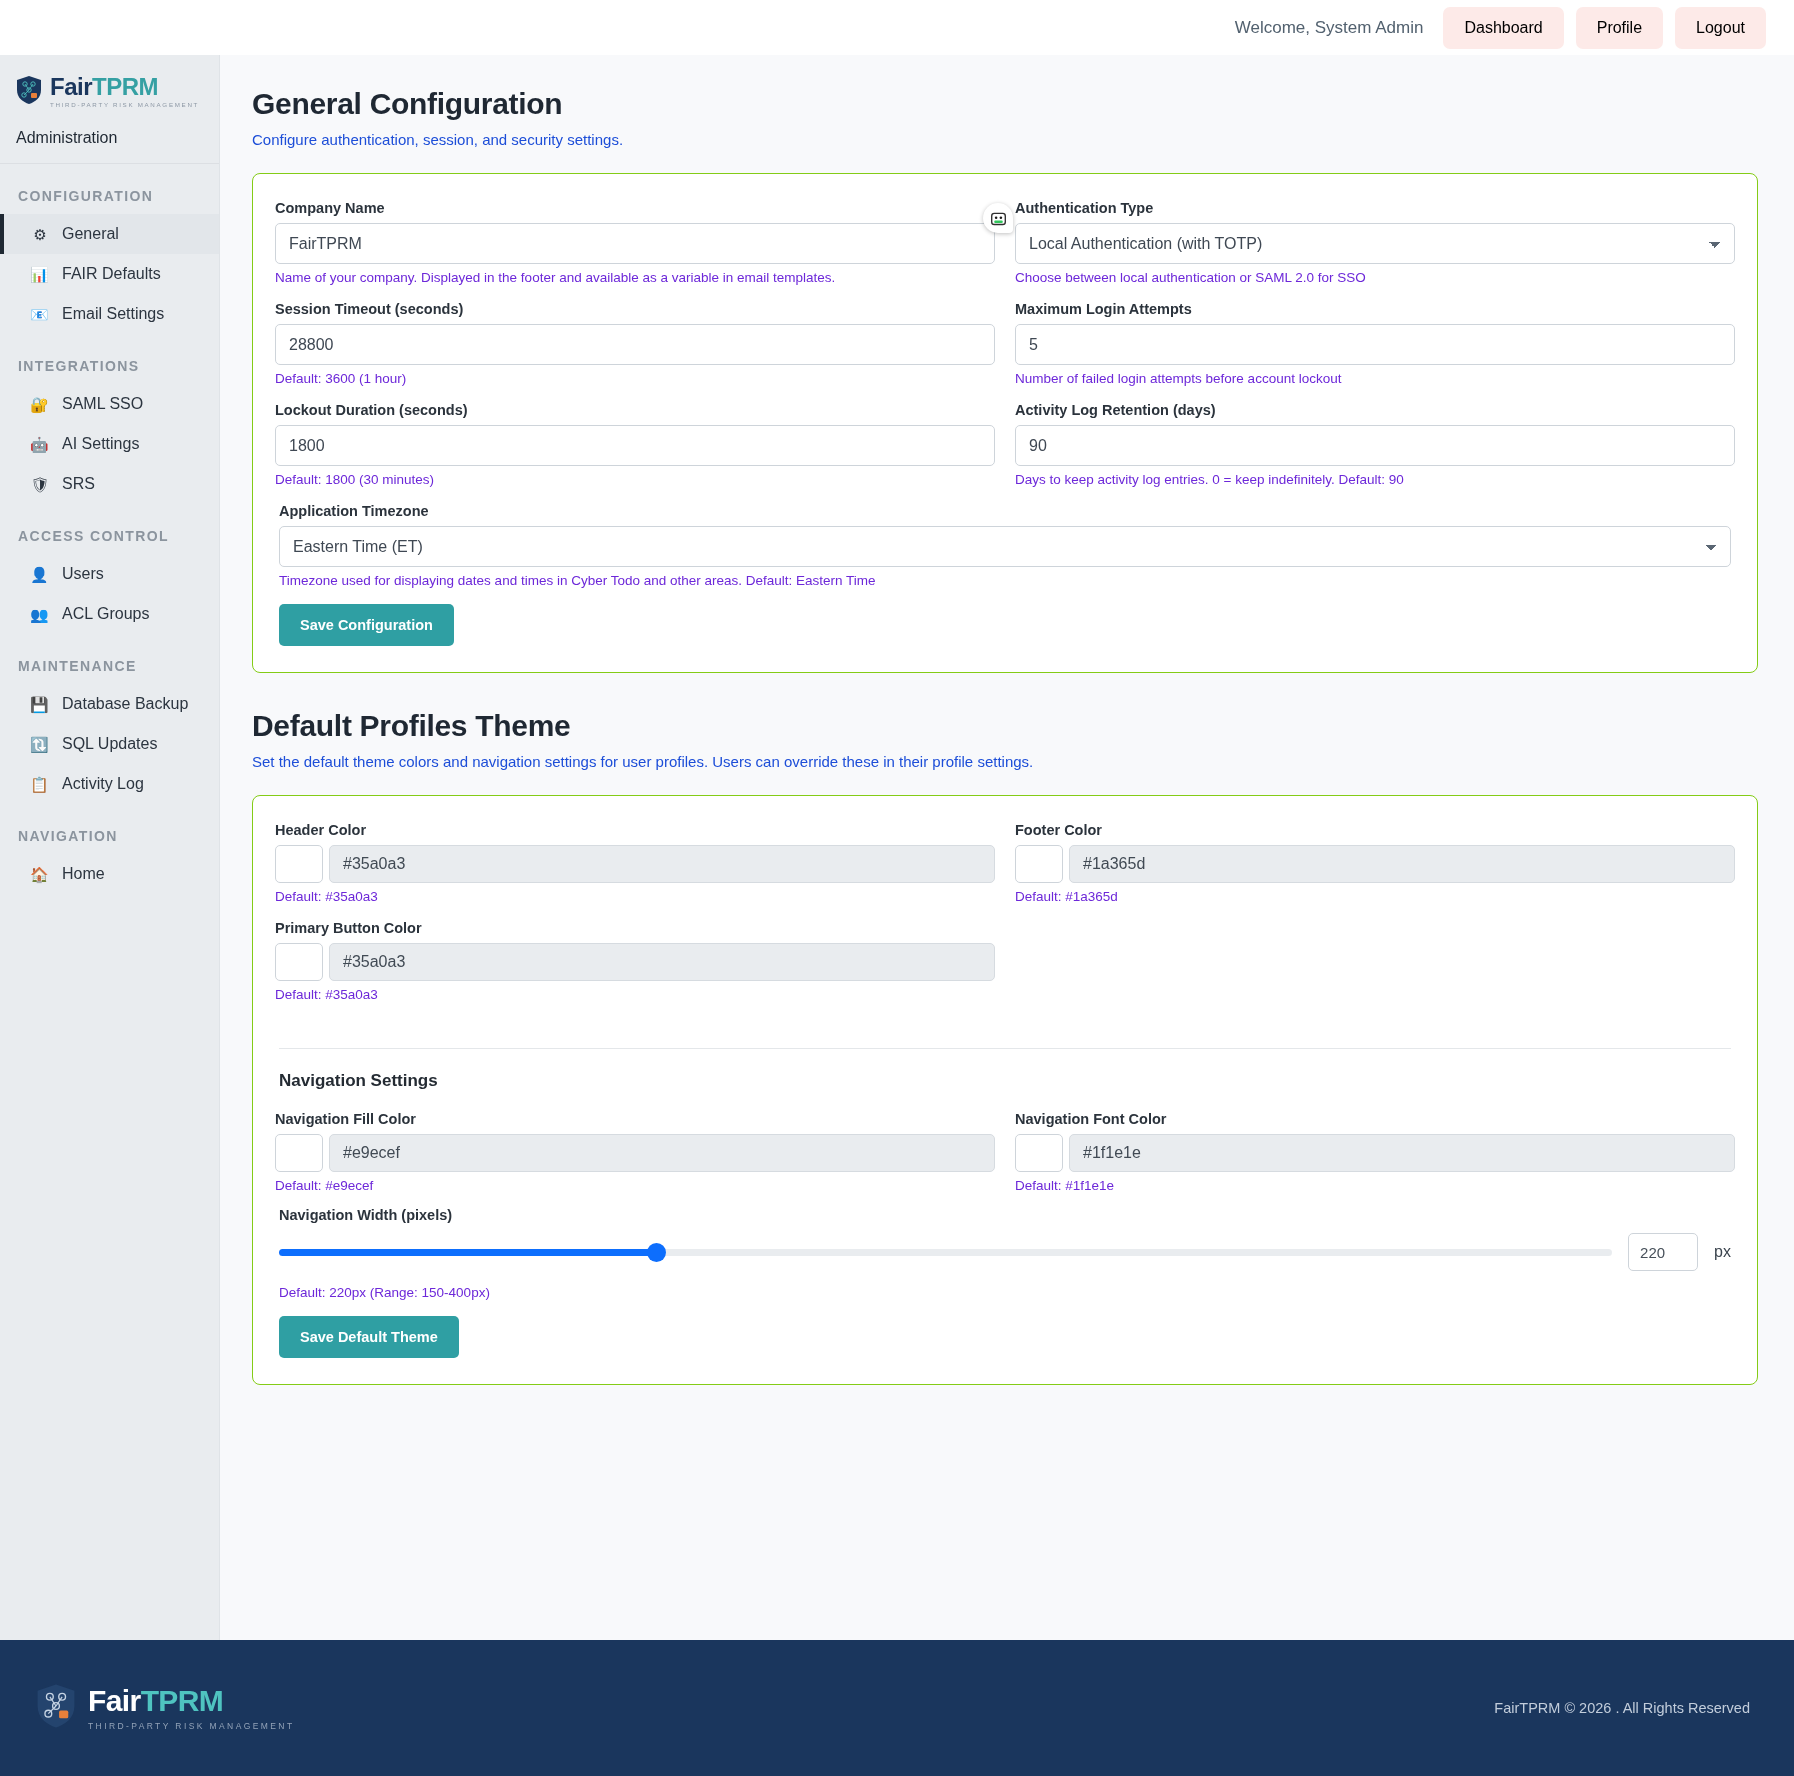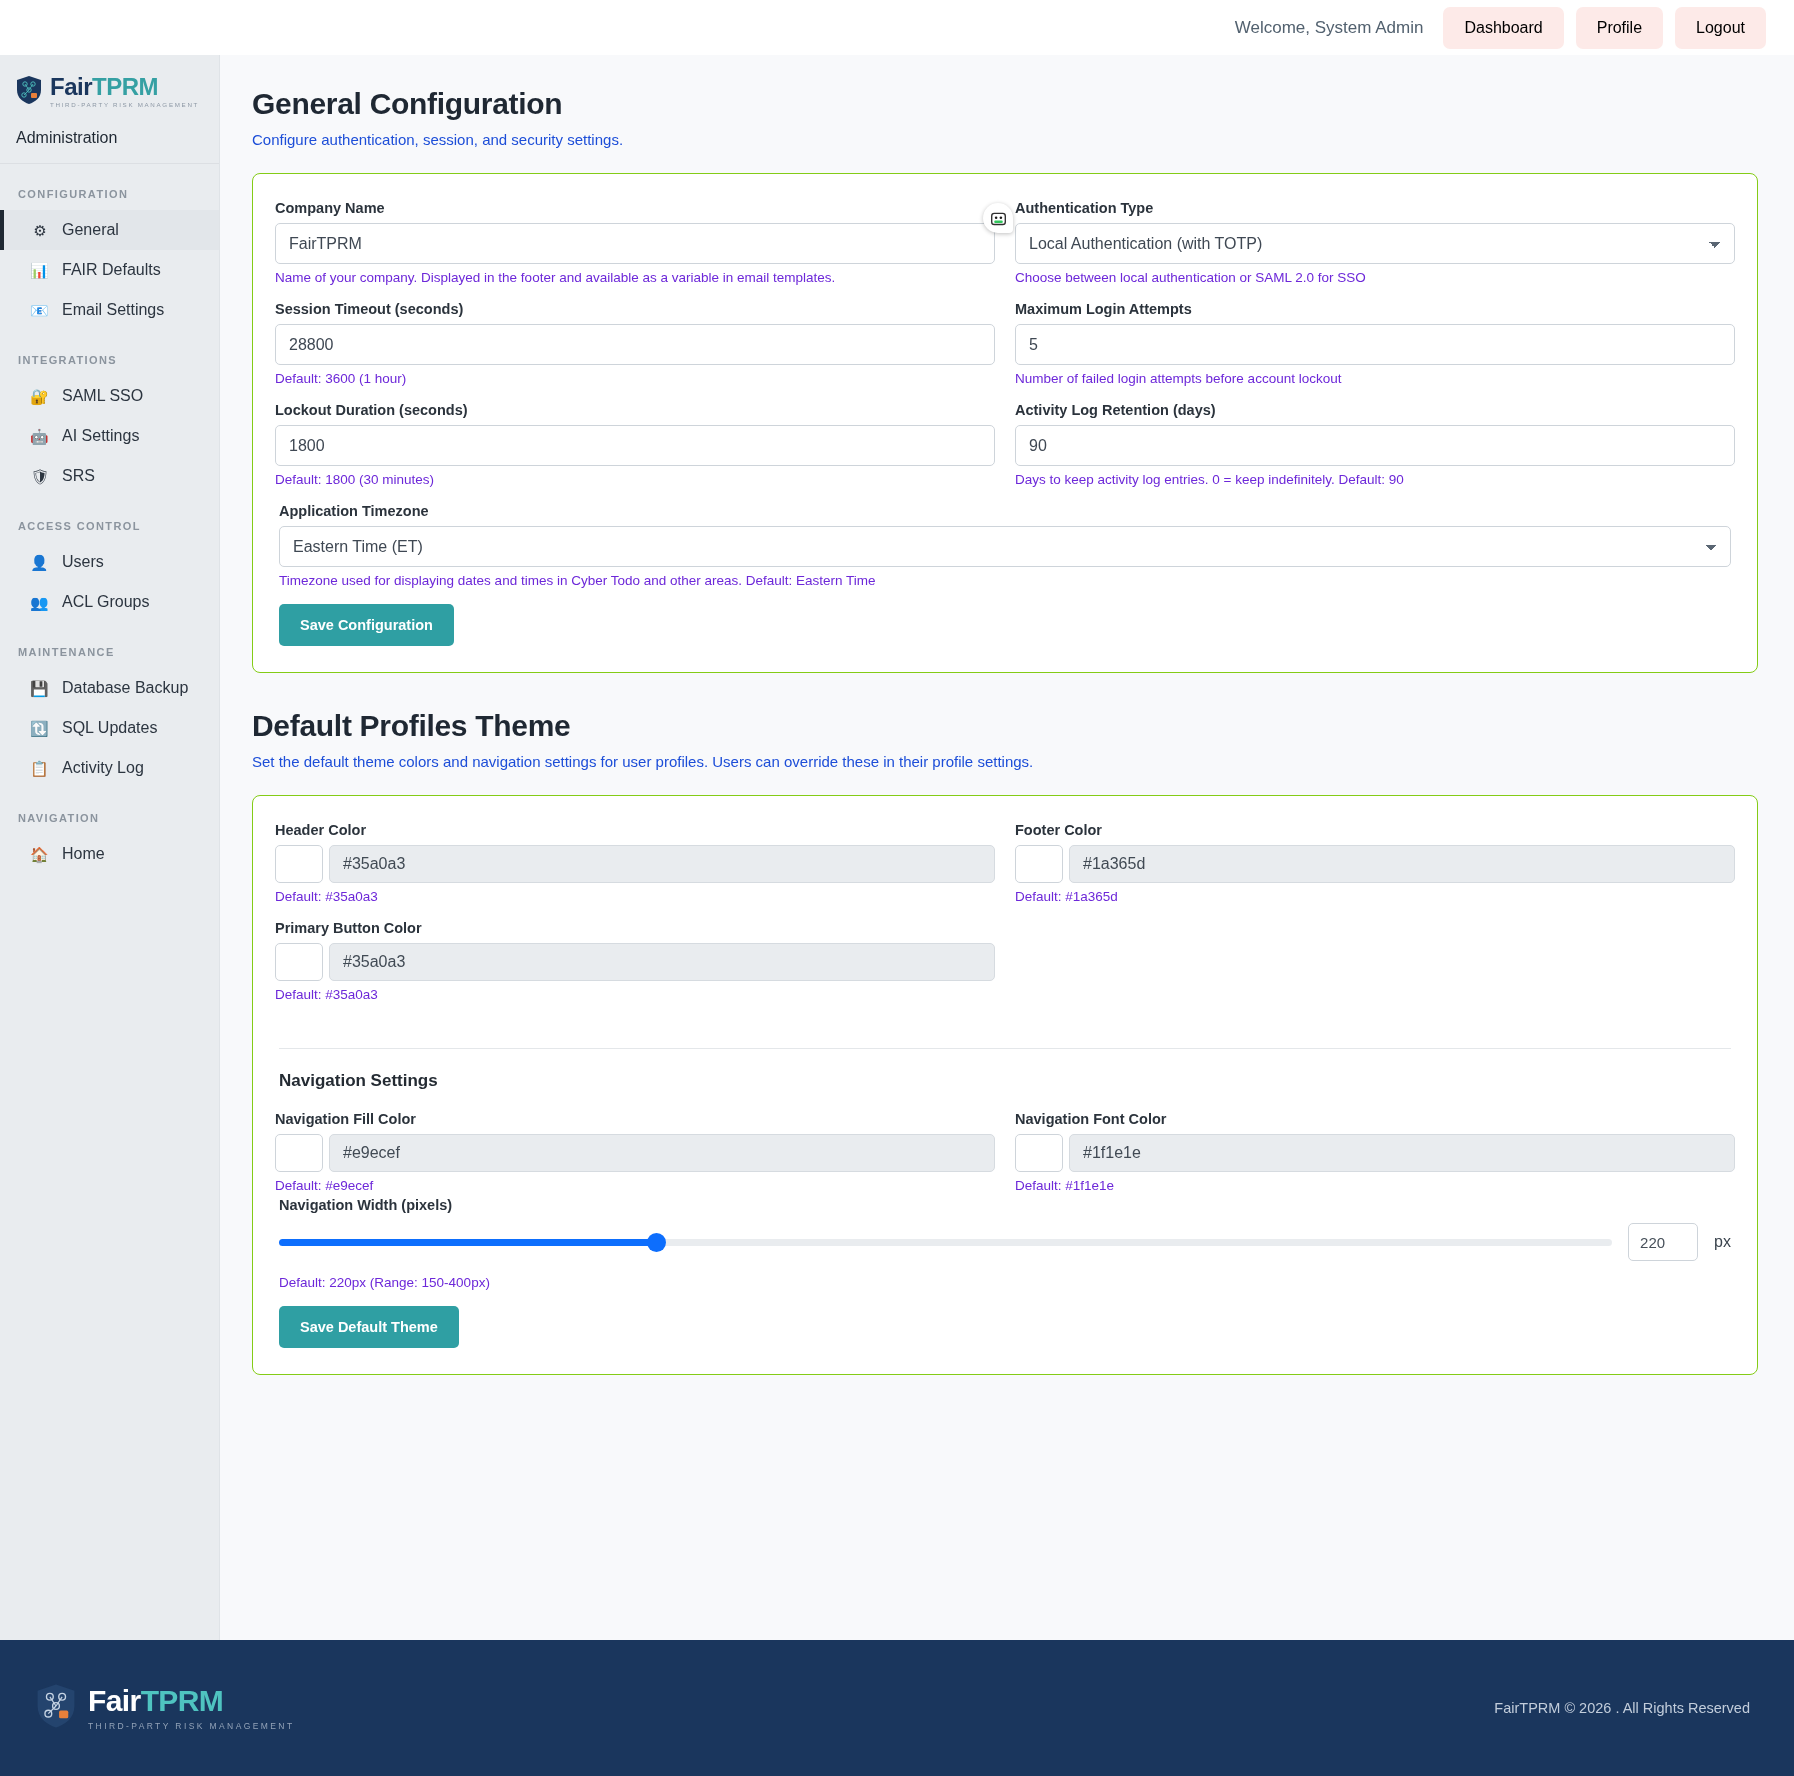--- a/index.html
+++ b/index.html
@@ -36,21 +36,21 @@
   .brand { padding: 20px 16px 10px 16px; }
   .brand-row { display: flex; align-items: center; gap: 8px; }
   .brand-text { display: flex; flex-direction: column; line-height: 1; }
   .brand-title { font-size: 24px; font-weight: bold; letter-spacing: -0.5px; }
   .brand-fair { color: #1a365d; }
   .brand-tprm { color: #35a0a3; }
   .brand-sub { font-size: 6.2px; letter-spacing: 1.7px; color: #8d98a5; margin-top: 3px; }
   .admin-label { font-size: 16px; color: #1f2833; padding: 10px 16px 16px 16px; font-weight: 400; }
   .side-divider { height: 1px; background: #dcdfe3; }
   .nav-section {
-    font-size: 11px; letter-spacing: 1.4px; color: #8b949e; font-weight: bold;
+    font-size: 14px; letter-spacing: 1.4px; color: #8b949e; font-weight: bold;
     padding: 24px 16px 10px 18px;
   }
   .nav-item {
     display: flex; align-items: center; gap: 12px;
     padding: 11px 16px 11px 26px; font-size: 16px; color: #2c3540;
     cursor: pointer; border-left: 4px solid transparent;
     text-decoration: none;
   }
   .nav-item.active { background: #e2e6ea; border-left: 4px solid #1f2833; font-weight: 400; }
   .nav-ico { width: 20px; text-align: center; font-size: 15px; line-height: 1; display:inline-block; }
@@ -355,21 +355,21 @@
             <div class="colorrow">
               <button class="swatch-btn">
                 <span class="swatch-in" id="sw-navfont" style="background: rgb(31, 30, 30);"></span>
               </button>
               <input class="color-text" value="#1f1e1e" style="">
             </div>
             <div class="fhelp" style="margin-bottom:4px;">Default: #1f1e1e</div>
           </div>
         </div>
 
-        <div style="padding:0 4px; margin-top:0;">
+        <div style="padding:0 4px; margin-top:10px;">
           <label class="flabel">Navigation Width (pixels)</label>
           <div class="slider-row">
             <input type="range" class="range" id="navrange" min="150" max="400" value="220" style="background: linear-gradient(to right, rgb(13, 110, 253) 0%, rgb(13, 110, 253) 28%, rgb(233, 236, 239) 28%, rgb(233, 236, 239) 100%);">
             <input class="numbox" value="220" style="">
             <span class="pxlabel">px</span>
           </div>
           <div class="fhelp" style="margin-top:14px;">Default: 220px (Range: 150-400px)</div>
           <button class="btn-primary">Save Default Theme</button>
         </div>
       </div>

